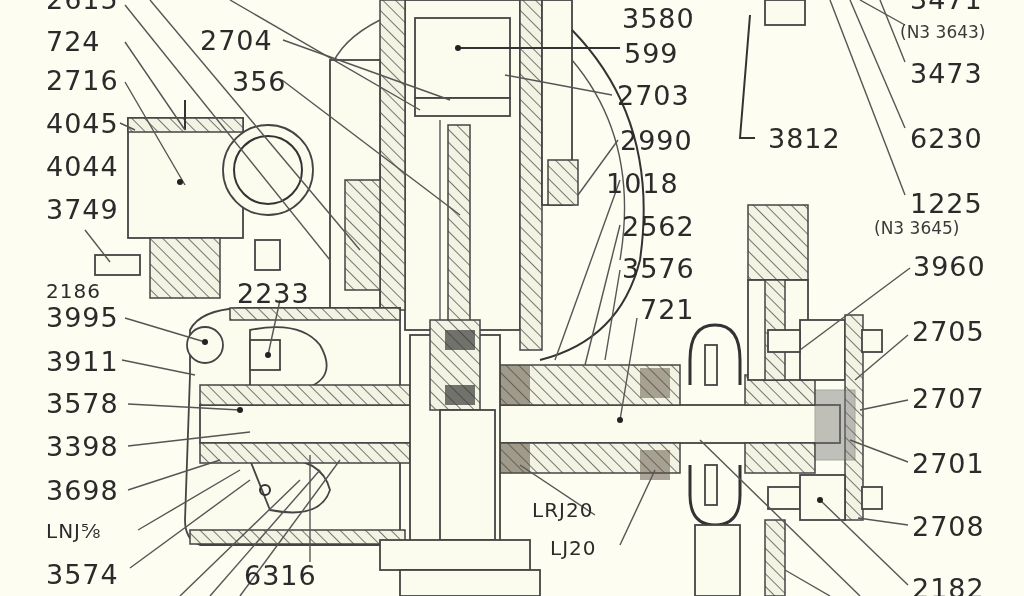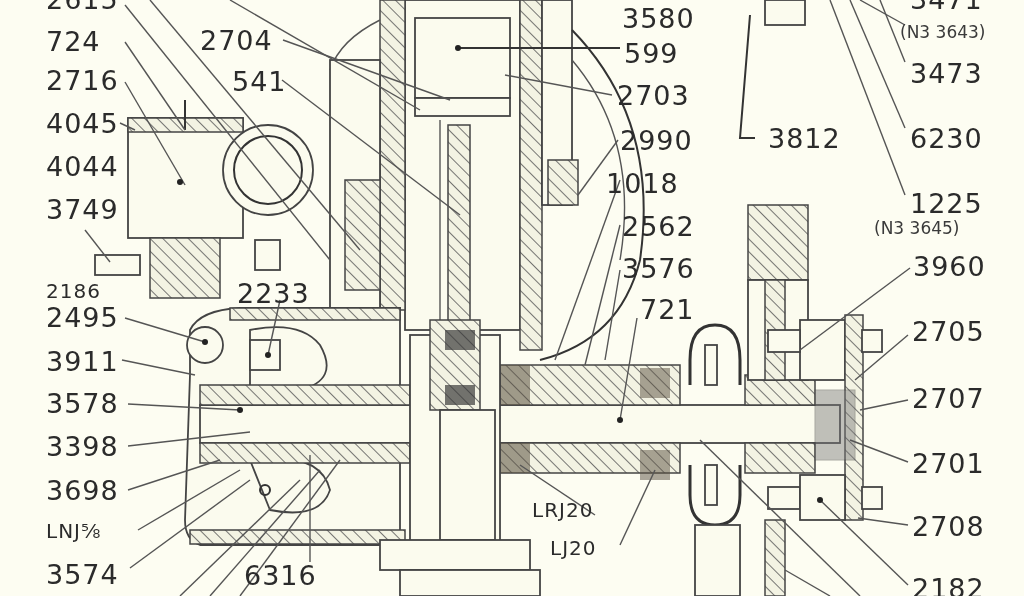--- a/index.html
+++ b/index.html
@@ -193,30 +193,30 @@
     </g>
   </svg>
 
   <div class="lbl" style="left:46px;top:-14px">2615</div>
   <div class="lbl" style="left:46px;top:28px">724</div>
   <div class="lbl" style="left:46px;top:67px">2716</div>
   <div class="lbl" style="left:46px;top:110px">4045</div>
   <div class="lbl" style="left:46px;top:153px">4044</div>
   <div class="lbl" style="left:46px;top:196px">3749</div>
   <div class="lbl sm" style="left:46px;top:281px">2186</div>
-  <div class="lbl" style="left:46px;top:304px">2495</div>
+  <div class="lbl" style="left:46px;top:304px">3995</div>
   <div class="lbl" style="left:46px;top:348px">3911</div>
   <div class="lbl" style="left:46px;top:390px">3578</div>
   <div class="lbl" style="left:46px;top:433px">3398</div>
   <div class="lbl" style="left:46px;top:477px">3698</div>
   <div class="lbl sm" style="left:46px;top:521px">LNJ⅝</div>
   <div class="lbl" style="left:46px;top:561px">3574</div>
 
   <div class="lbl" style="left:200px;top:27px">2704</div>
-  <div class="lbl" style="left:232px;top:68px">541</div>
+  <div class="lbl" style="left:232px;top:68px">356</div>
   <div class="lbl" style="left:237px;top:280px">2233</div>
   <div class="lbl" style="left:244px;top:562px">6316</div>
   <div class="lbl" style="left:622px;top:5px">3580</div>
   <div class="lbl" style="left:624px;top:40px">599</div>
   <div class="lbl" style="left:617px;top:82px">2703</div>
   <div class="lbl" style="left:620px;top:127px">2990</div>
   <div class="lbl" style="left:606px;top:170px">1018</div>
   <div class="lbl" style="left:622px;top:213px">2562</div>
   <div class="lbl" style="left:622px;top:255px">3576</div>
   <div class="lbl" style="left:640px;top:296px">721</div>

